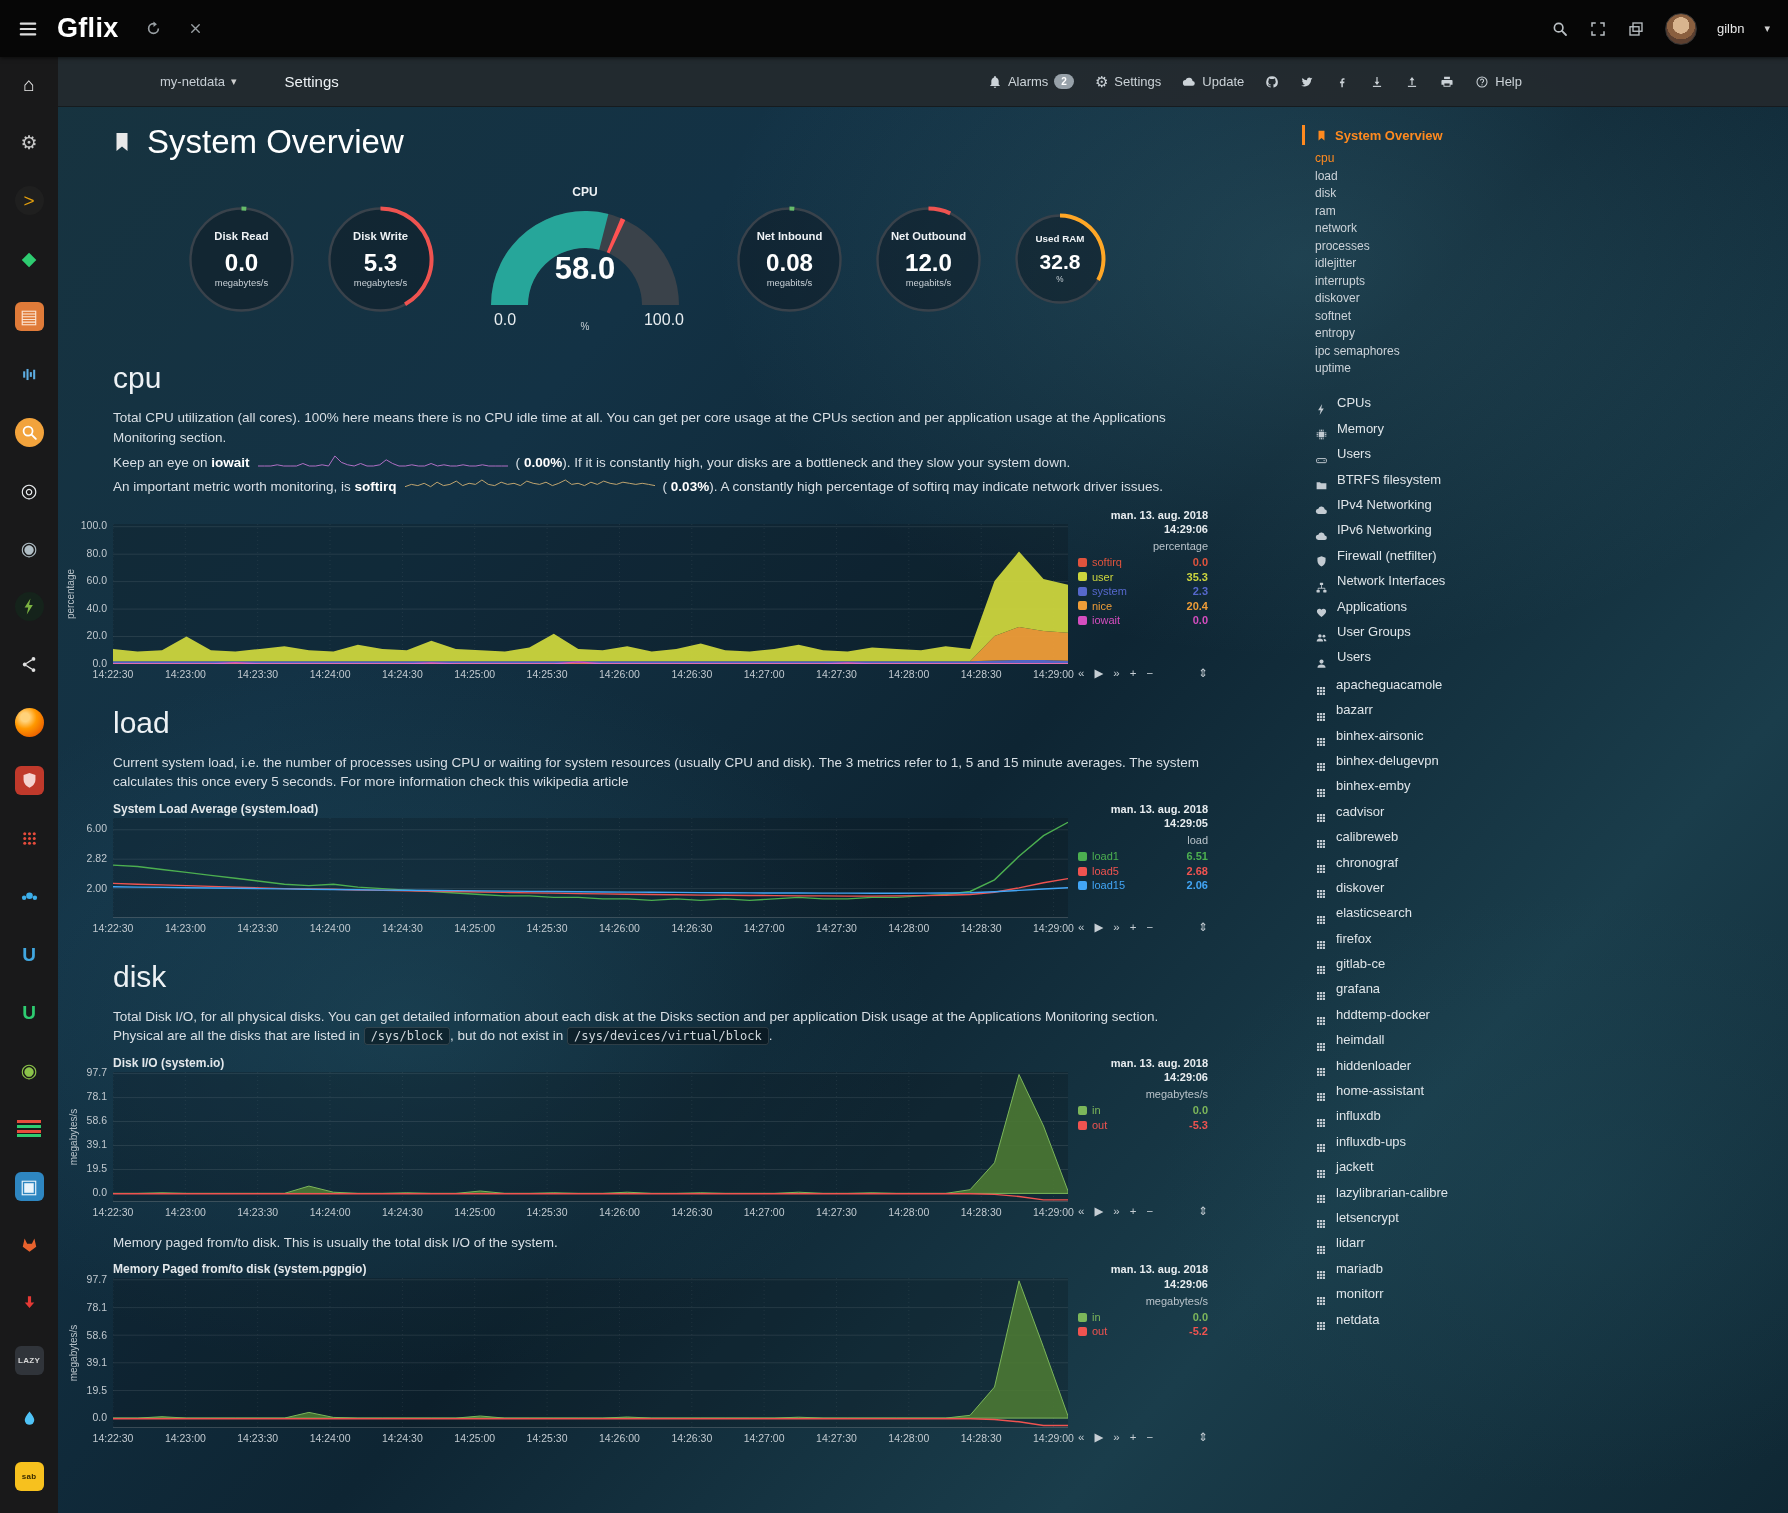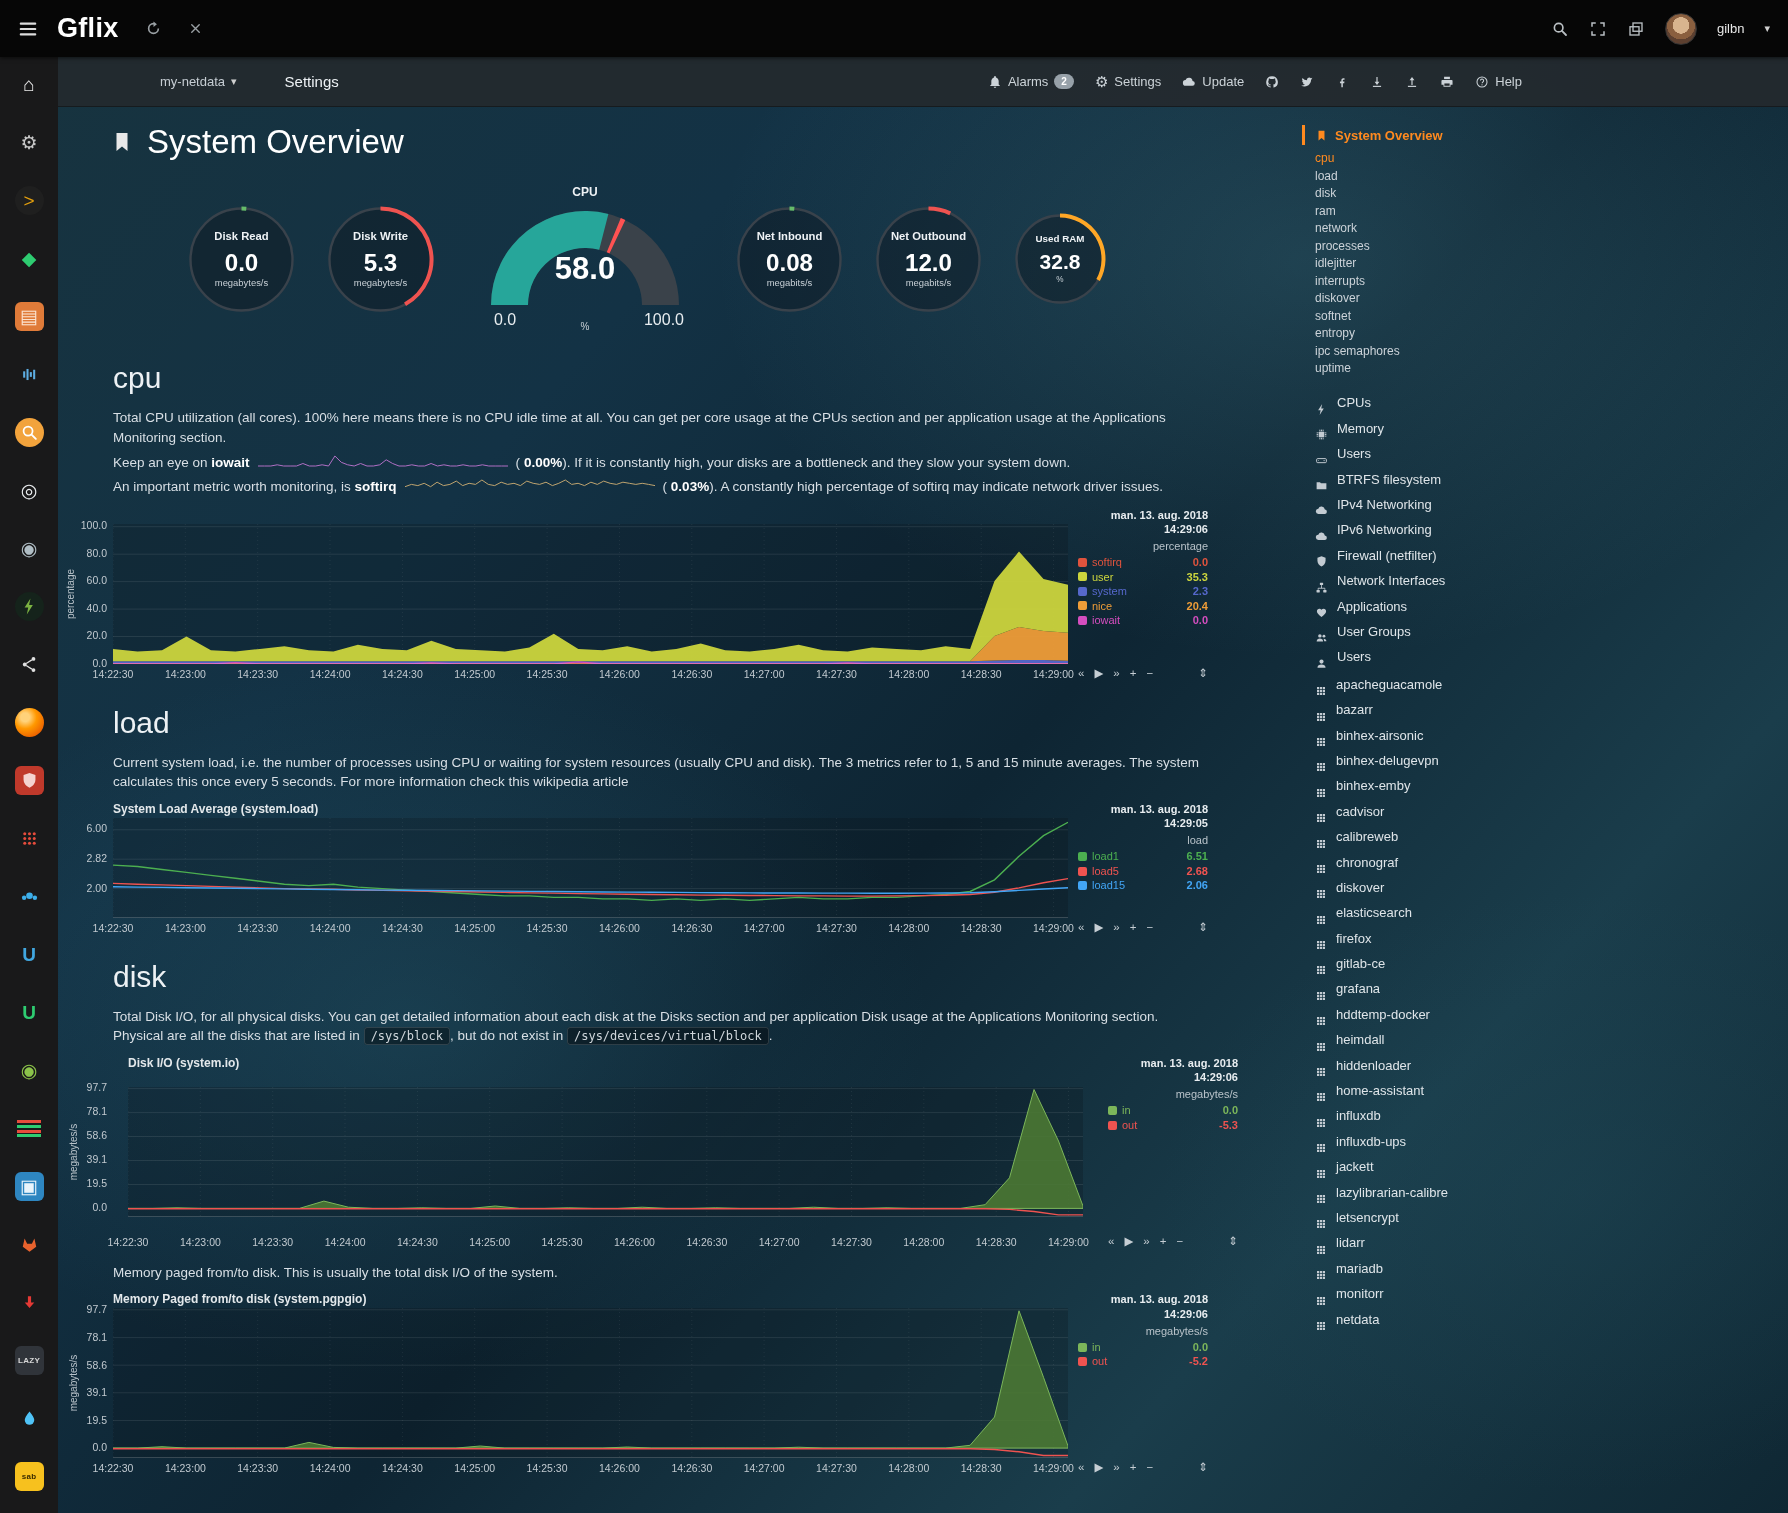--- a/index.html
+++ b/index.html
@@ -664,21 +664,21 @@
         <span class="rs">⇕</span>
       </div>
     </div>
       </div>
 
     <h2 class="sec-h">disk</h2>
     <p class="desc">
       <span>Total Disk I/O, for all physical disks. You can get detailed information about each disk at the Disks section and per application Disk usage at the Applications Monitoring section.</span><br>
       <span>Physical are all the disks that are listed in </span><code>/sys/block</code><span>, but do not exist in </span><code>/sys/devices/virtual/block</code><span>.</span>
     </p>
-    <div class="chart" style="grid-template-rows: 16px 130px 18px; gap: 15px;">
+    <div class="chart" style="grid-template-rows: 16px 130px 18px;">
     <div class="c-title">Disk I/O (system.io)</div>
     <div class="c-yaxis">
           <div class="c-ylab">megabytes/s</div>
           <div class="ytick" style="top:1.6px">97.7</div>
           <div class="ytick" style="top:25.6px">78.1</div>
           <div class="ytick" style="top:49.5px">58.6</div>
           <div class="ytick" style="top:73.5px">39.1</div>
           <div class="ytick" style="top:97.5px">19.5</div>
           <div class="ytick" style="top:121.4px">0.0</div>
         </div>

